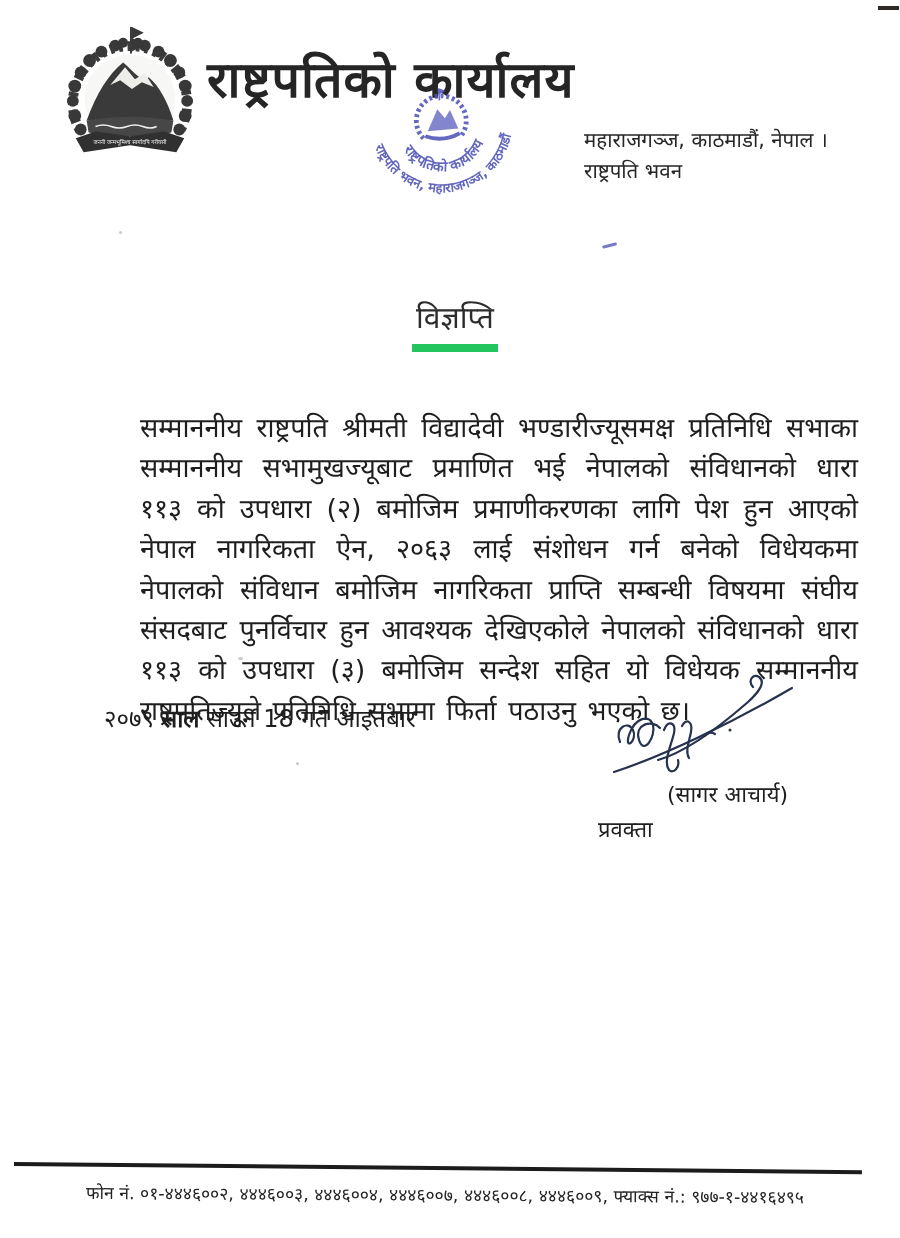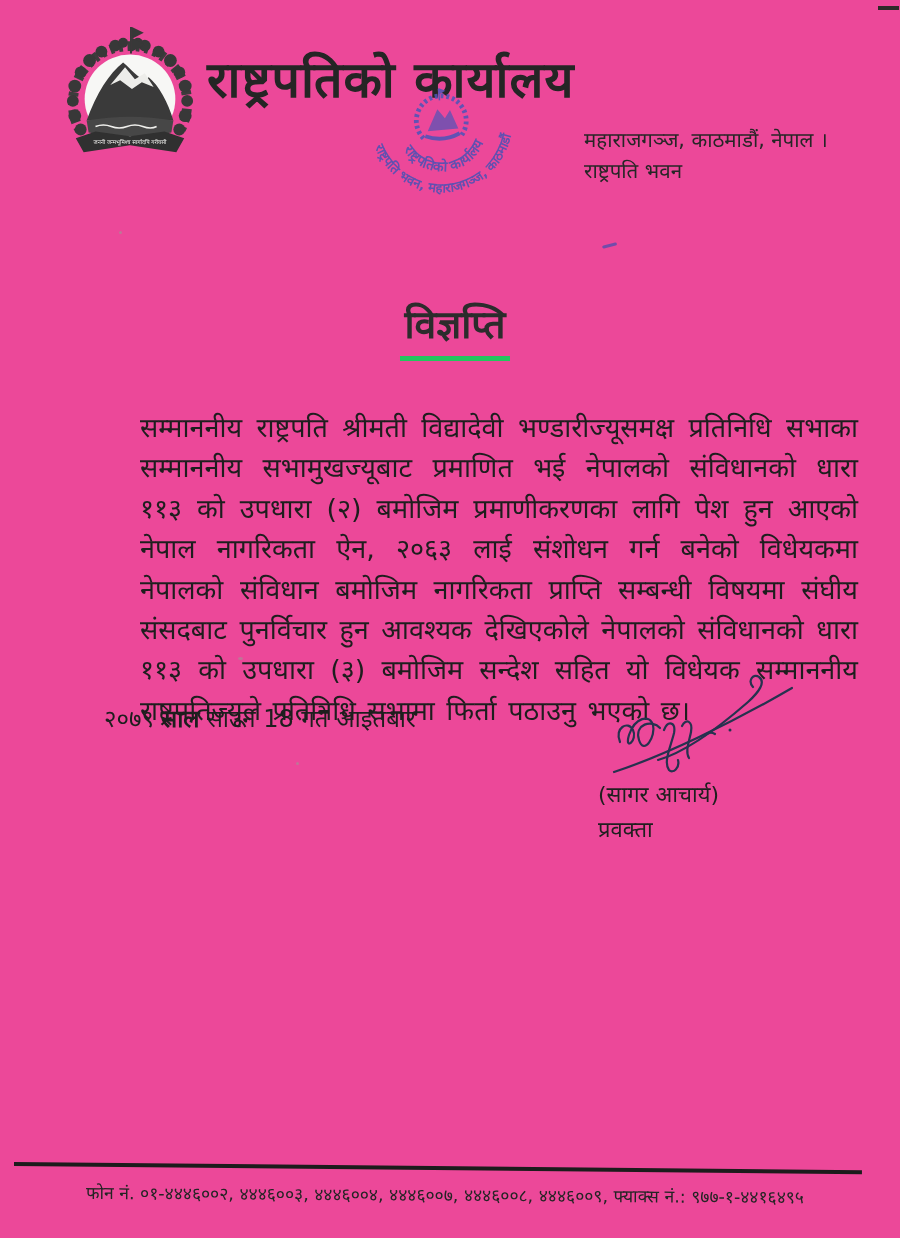--- a/index.html
+++ b/index.html
@@ -1,20 +1,20 @@
 <!DOCTYPE html>
 <html><head>
 <meta charset="utf-8">
 <style>
   html,body{margin:0;padding:0;background:#e8e8e6;}
   .page{
     position:relative;
     width:900px;height:1238px;
     margin:0 auto;
-    background:#ec4899;
+    background:#ffffff;
     overflow:hidden;
     font-family:"DejaVu Sans","Liberation Serif",sans-serif;
     color:#222;
   }
   
   .emblem{position:absolute;left:56px;top:24px;width:148px;height:138px;}
   .office-title{
     position:absolute;left:207px;top:44px;width:480px;
     font-size:50px;font-weight:600;color:#252525;letter-spacing:1px;
     white-space:nowrap;
@@ -25,38 +25,38 @@
   }
   .address{
     position:absolute;left:584px;top:125px;
     font-size:20.5px;line-height:31px;color:#262626;
   }
   
   .notice-title-wrap{
     position:absolute;left:0;top:296px;width:910px;text-align:center;
   }
   .notice-title{
-    display:inline-block;font-size:39px;color:#2c2c2c;
-    border-bottom:5px solid #22c55e;padding:0 4px 7px 4px;font-weight:bold;
+    display:inline-block;font-size:30px;color:#2c2c2c;
+    border-bottom:8px solid #22c55e;padding:0 4px 7px 4px;
   }
   .body-text{
     position:absolute;left:104px;top:408px;width:718px;
     font-size:27px;line-height:40.4px;color:#1e1e1e;
     text-align:justify;text-align-last:left;word-spacing:3px;margin-left:36px;
   }
   .date-line{
     position:absolute;left:104px;top:701px;
     font-size:24px;color:#1e1e1e;white-space:nowrap;
   }
   .date-line .sp{margin-right:7px;}
   .date-line .bold{font-weight:bold;text-align:right;}
   
   .sig{position:absolute;left:608px;top:662px;width:192px;height:118px;}
   .sig-name{
-    position:absolute;left:598px;top:778px;width:190px;text-align:left;
+    position:absolute;left:598px;top:778px;width:190px;text-align:right;
     font-size:22px;color:#1f1f1f;white-space:nowrap;
   }
   .sig-role{
     position:absolute;left:598px;top:813px;width:190px;
     font-size:22px;color:#1f1f1f;
   }
   
   .footer-rule{
     position:absolute;left:14px;top:1162px;width:848px;height:3.5px;
     background:#1c1c1c;transform:rotate(0.55deg);transform-origin:left center;

